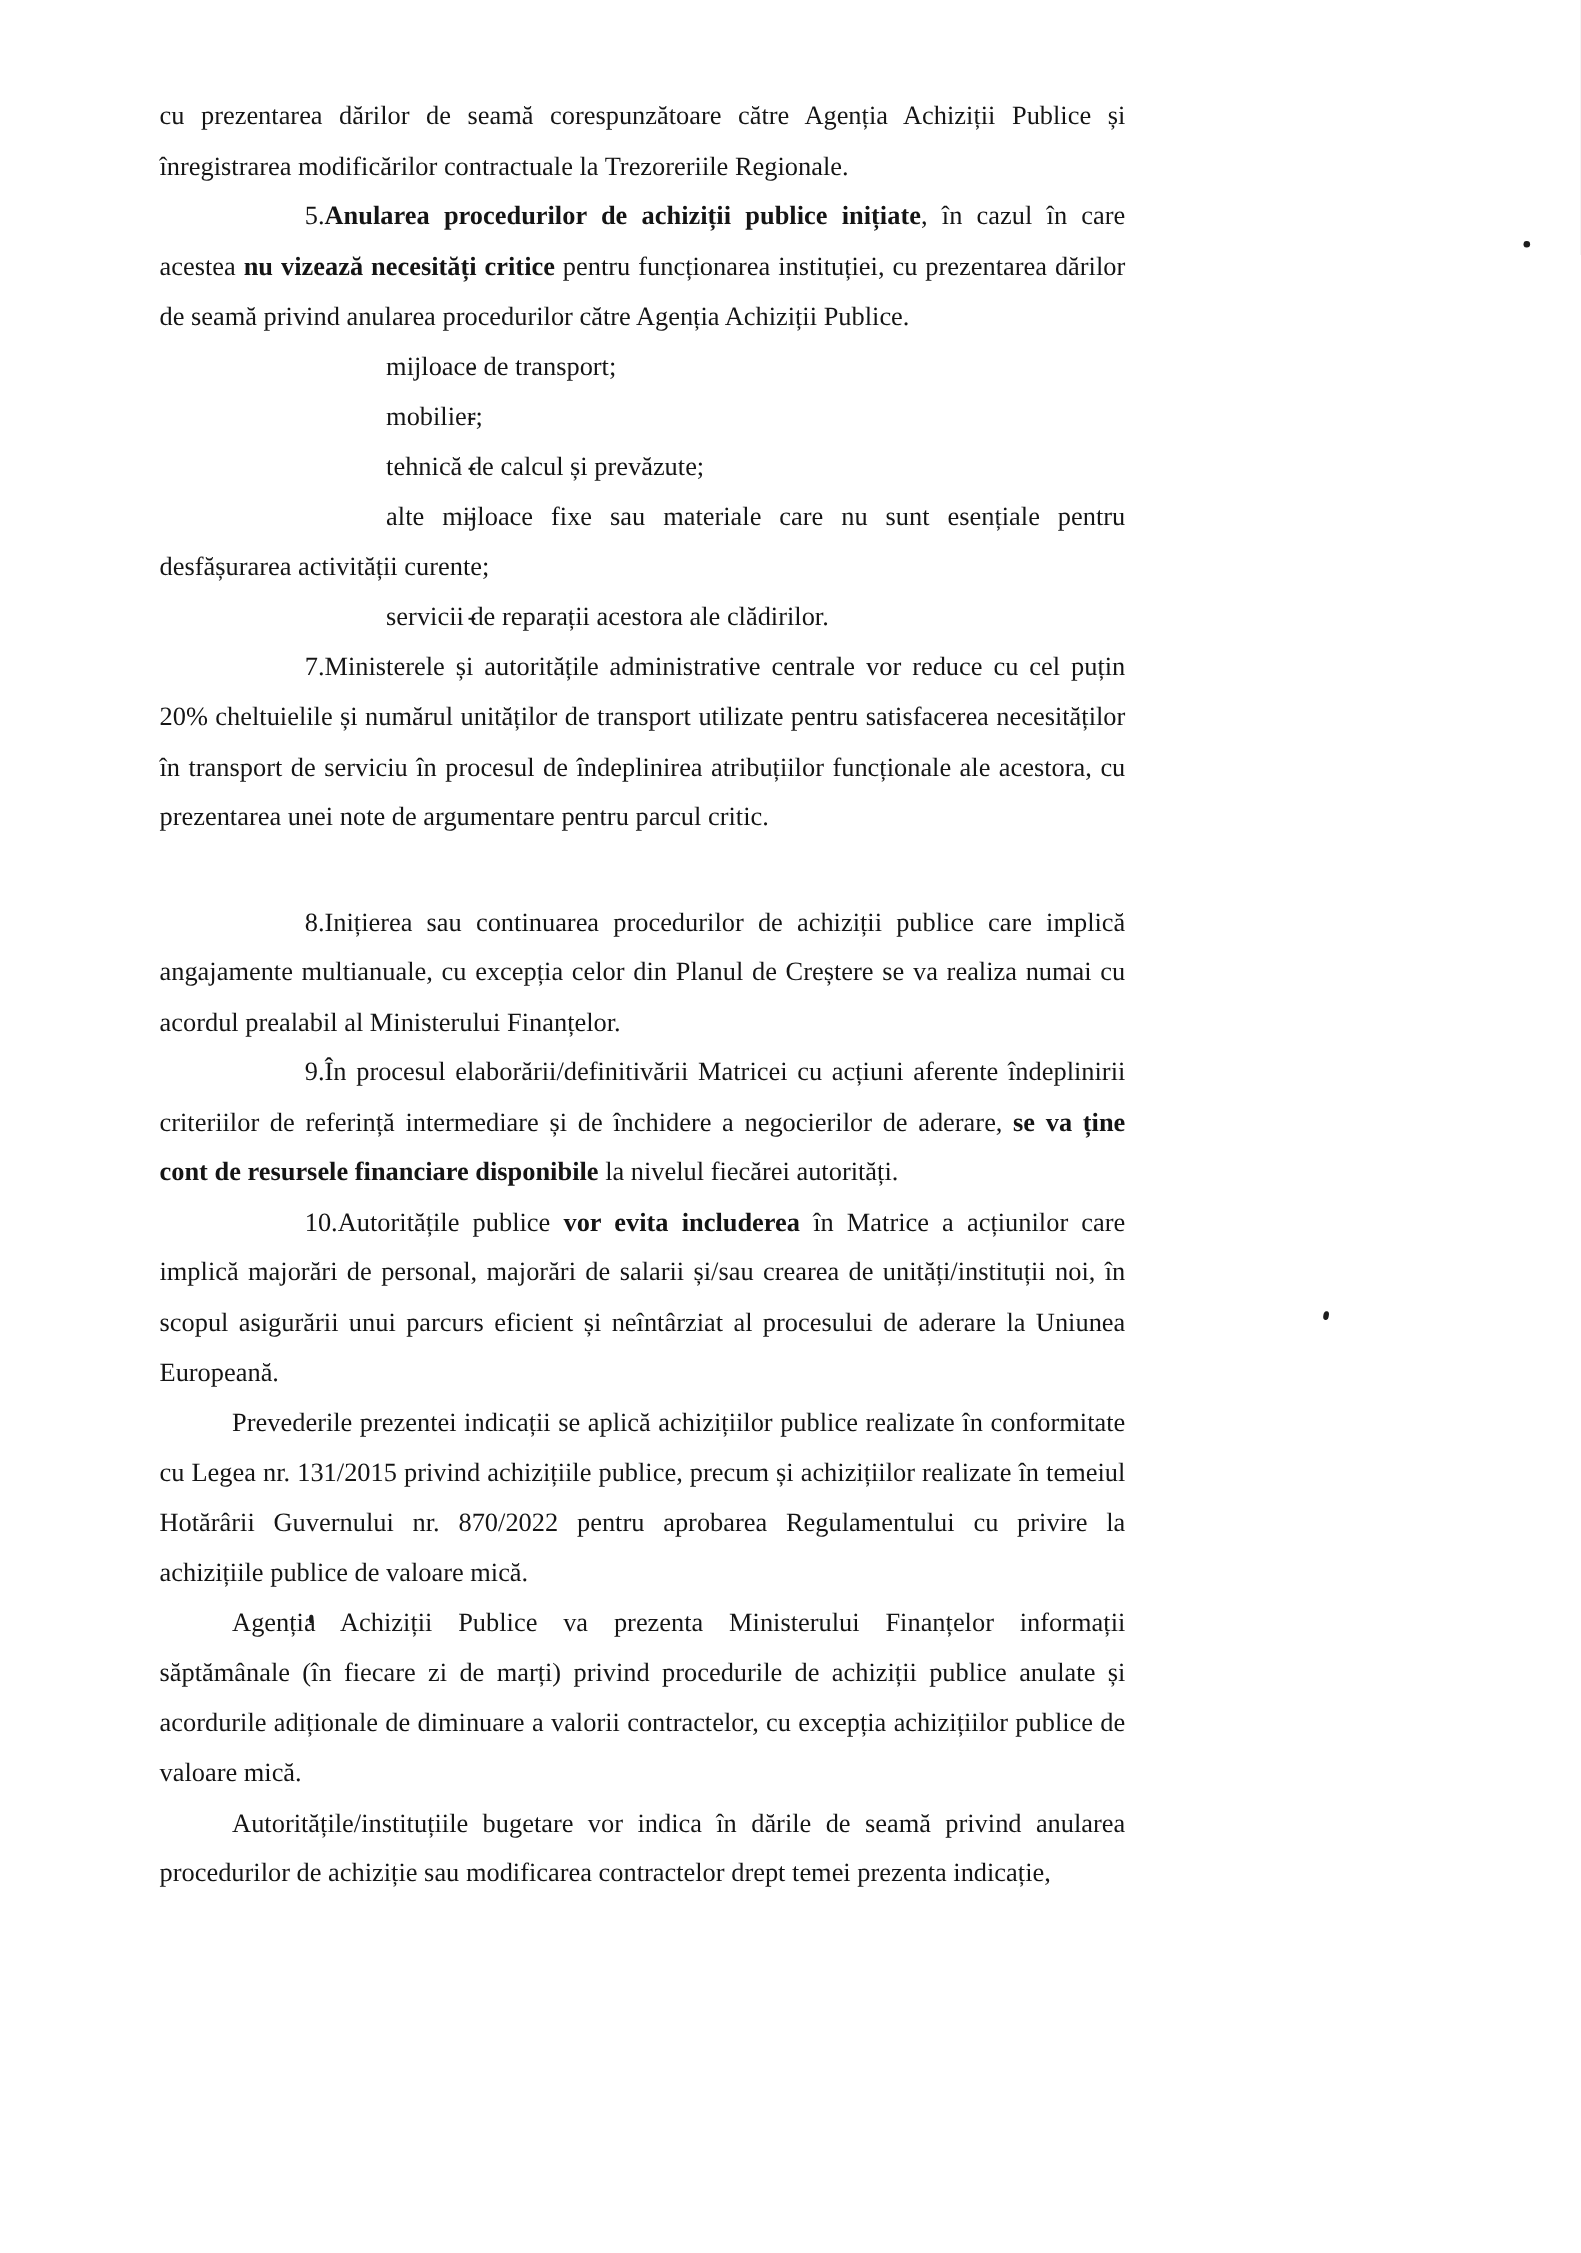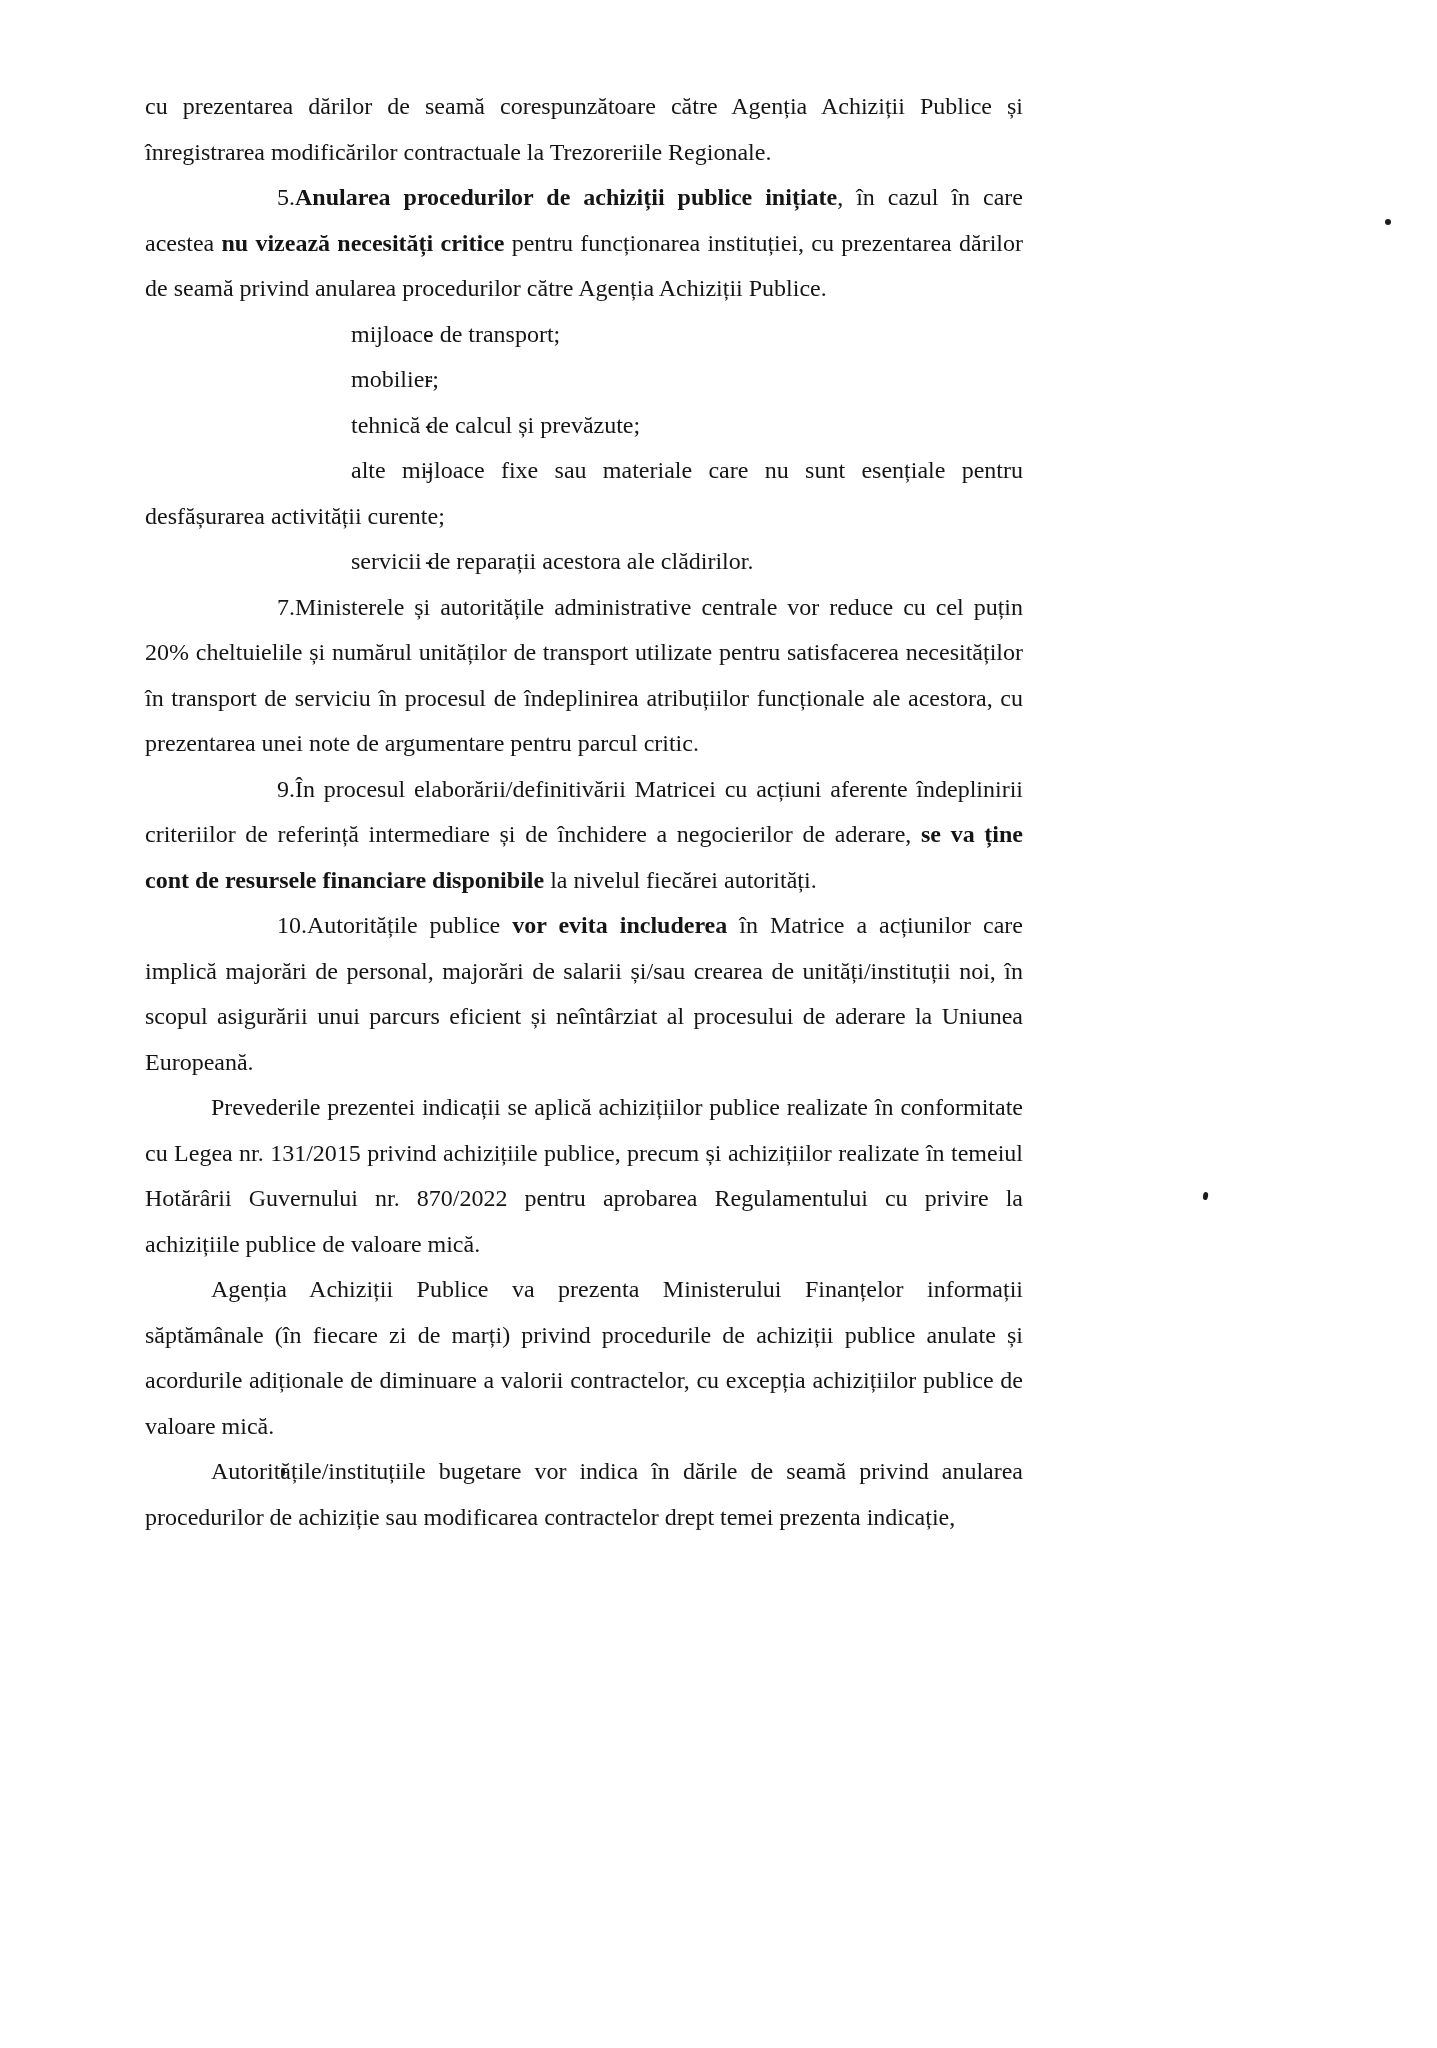--- a/index.html
+++ b/index.html
@@ -47,20 +47,21 @@
 <main class="page">
   <section class="textblock">
       <p class="para"><span>cu prezentarea dărilor de seamă corespunzătoare către Agenția Achiziții Publice și înregistrarea modificărilor contractuale la Trezoreriile Regionale.</span></p>
       <p class="para indent"><span class="num">5.</span><span class="b">Anularea procedurilor de achiziții publice inițiate</span><span>, în cazul în care acestea </span><span class="b">nu vizează necesități critice</span><span> pentru funcționarea instituției, cu prezentarea dărilor de seamă privind anularea procedurilor către Agenția Achiziții Publice.</span></p>
       <p class="para list"><span class="dash">-</span><span>mijloace de transport;</span></p>
       <p class="para list"><span class="dash">-</span><span>mobilier;</span></p>
       <p class="para list"><span class="dash">-</span><span>tehnică de calcul și prevăzute;</span></p>
       <p class="para list"><span class="dash">-</span><span>alte mijloace fixe sau materiale care nu sunt esențiale pentru desfășurarea activității curente;</span></p>
       <p class="para list"><span class="dash">-</span><span>servicii de reparații acestora ale clădirilor.</span></p>
       <p class="para indent"><span class="num">7.</span><span>Ministerele și autoritățile administrative centrale vor reduce cu cel puțin 20% cheltuielile și numărul unităților de transport utilizate pentru satisfacerea necesităților în transport de serviciu în procesul de îndeplinirea atribuțiilor funcționale ale acestora, cu prezentarea unei note de argumentare pentru parcul critic.</span></p>
+      <p class="para indent gap-before"><span class="num">8.</span><span>Inițierea sau continuarea procedurilor de achiziții publice care implică angajamente multianuale, cu excepția celor din Planul de Creștere se va realiza numai cu acordul prealabil al Ministerului Finanțelor.</span></p>
       <p class="para indent"><span class="num">9.</span><span>În procesul elaborării/definitivării Matricei cu acțiuni aferente îndeplinirii criteriilor de referință intermediare și de închidere a negocierilor de aderare, </span><span class="b">se va ține cont de resursele financiare disponibile</span><span> la nivelul fiecărei autorități.</span></p>
       <p class="para indent"><span class="num">10.</span><span>Autoritățile publice </span><span class="b">vor evita includerea</span><span> în Matrice a acțiunilor care implică majorări de personal, majorări de salarii și/sau crearea de unități/instituții noi, în scopul asigurării unui parcurs eficient și neîntârziat al procesului de aderare la Uniunea Europeană.</span></p>
       <p class="para indent"><span>Prevederile prezentei indicații se aplică achizițiilor publice realizate în conformitate cu Legea nr. 131/2015 privind achizițiile publice, precum și achizițiilor realizate în temeiul Hotărârii Guvernului nr. 870/2022 pentru aprobarea Regulamentului cu privire la achizițiile publice de valoare mică.</span></p>
       <p class="para indent"><span>Agenția Achiziții Publice va prezenta Ministerului Finanțelor informații săptămânale (în fiecare zi de marți) privind procedurile de achiziții publice anulate și acordurile adiționale de diminuare a valorii contractelor, cu excepția achizițiilor publice de valoare mică.</span></p>
       <p class="para indent"><span>Autoritățile/instituțiile bugetare vor indica în dările de seamă privind anularea procedurilor de achiziție sau modificarea contractelor drept temei prezenta indicație,</span></p>
     </section>
   <span class="speck speck-1"></span>
   <span class="speck speck-2"></span>
   <span class="speck speck-3"></span>
 </main>

